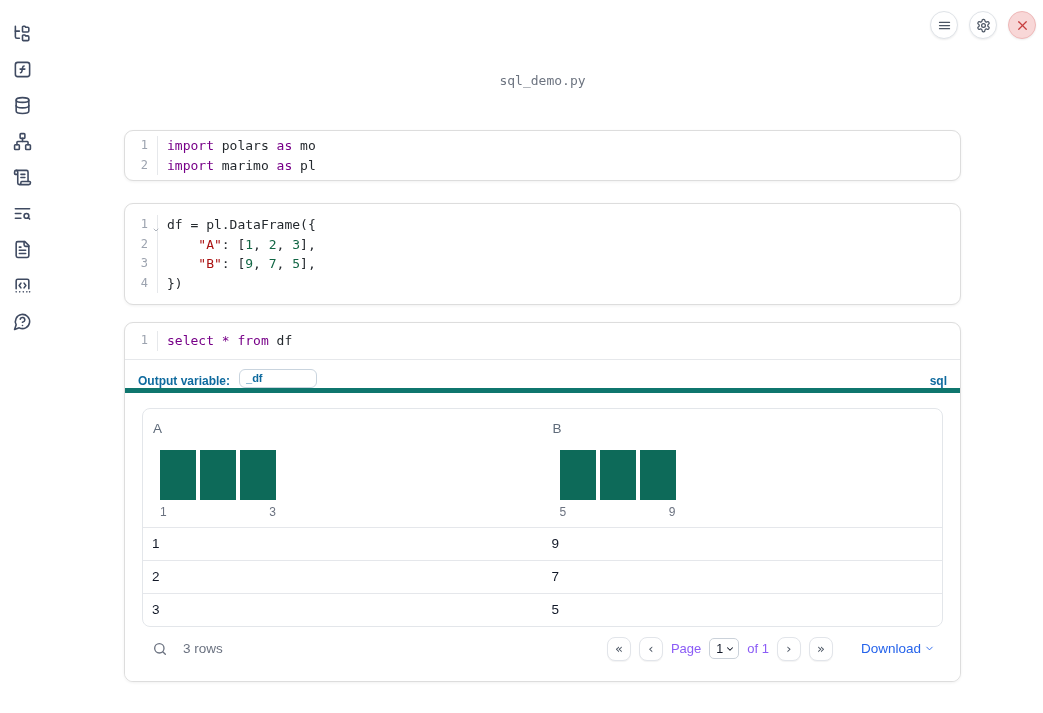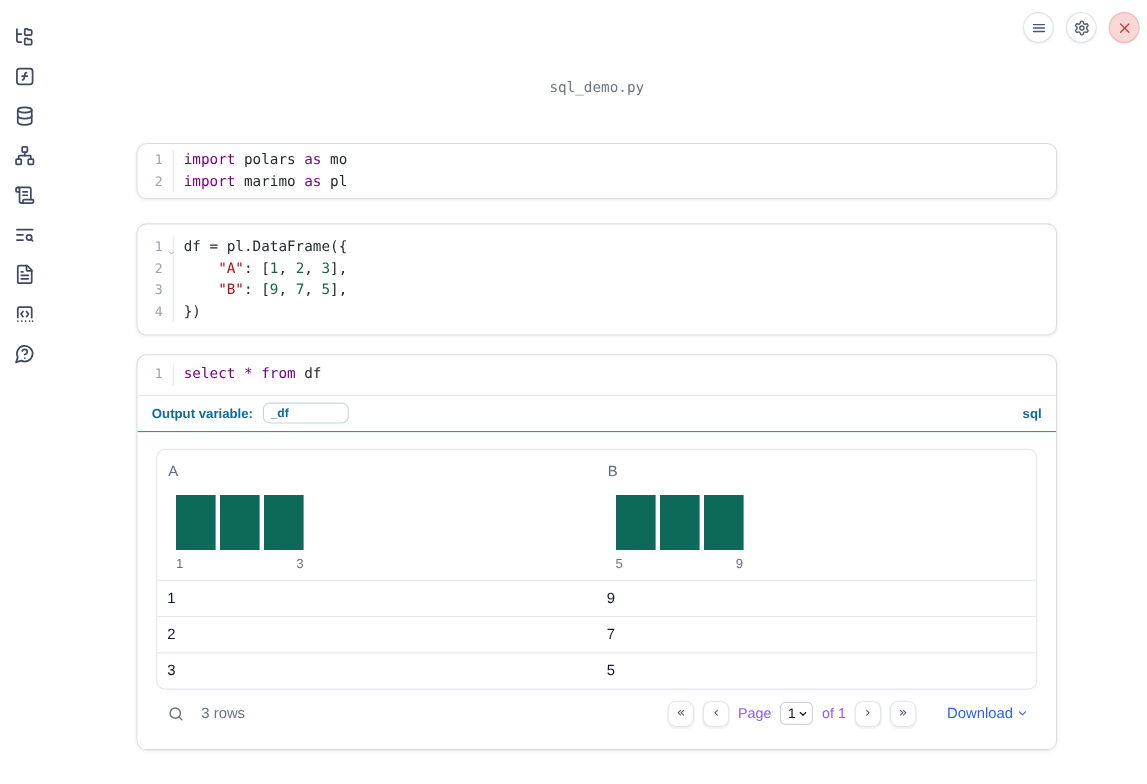--- a/index.html
+++ b/index.html
@@ -48,22 +48,22 @@
   .fold { position:absolute; right:-3px; top:6px; color:#9ca3af; }
   .fold svg { width:8px; height:8px; stroke:currentColor; fill:none; stroke-width:2.5;
               stroke-linecap:round; stroke-linejoin:round; }
   .code { padding-left:9px; white-space:pre; }
   .code span { white-space:pre; }
   .k { color:#770088; }
   .s { color:#aa1111; }
   .n { color:#116644; }
 
   
-  .var-row { height:33px; display:flex; align-items:center; padding:0 13px;
-             border-bottom:1px solid #0f766e; }
+  .var-row { height:33px; display:flex; align-items:flex-end; padding:0 13px;
+             border-bottom:5px solid #0f766e; }
   .var-label { font-size:12px; font-weight:bold; color:#0e6a9e; }
   .var-input { width:78px; height:19px; margin-left:9px; border:1px solid #c9d4de;
                border-radius:6px; background:#fff; padding:0 6px;
                font-family:"Liberation Sans", sans-serif;
                font-size:11px; font-weight:bold; color:#0e6a9e; }
   .lang-badge { margin-left:auto; font-size:12px; font-weight:bold; color:#0e6a9e; }
 
   .output-area { padding:15px 17px 10px; background:#fff; }
   .table-panel { border:1px solid #e3e6ea; border-radius:8px; overflow:hidden; }
   .thead { display:flex; }

